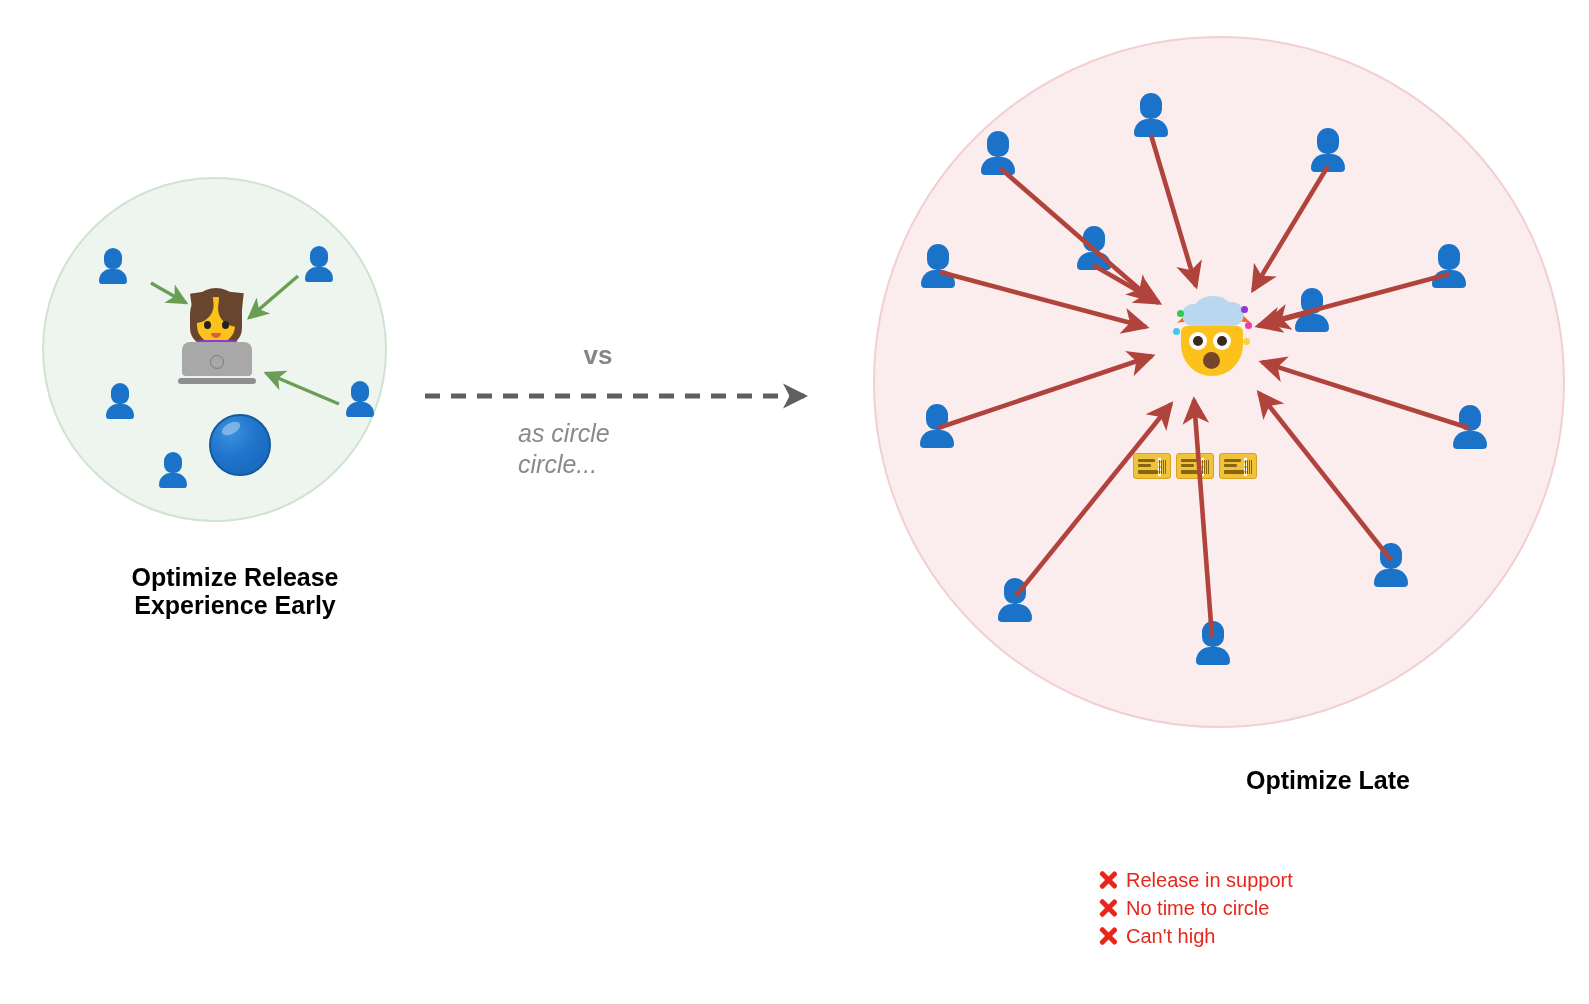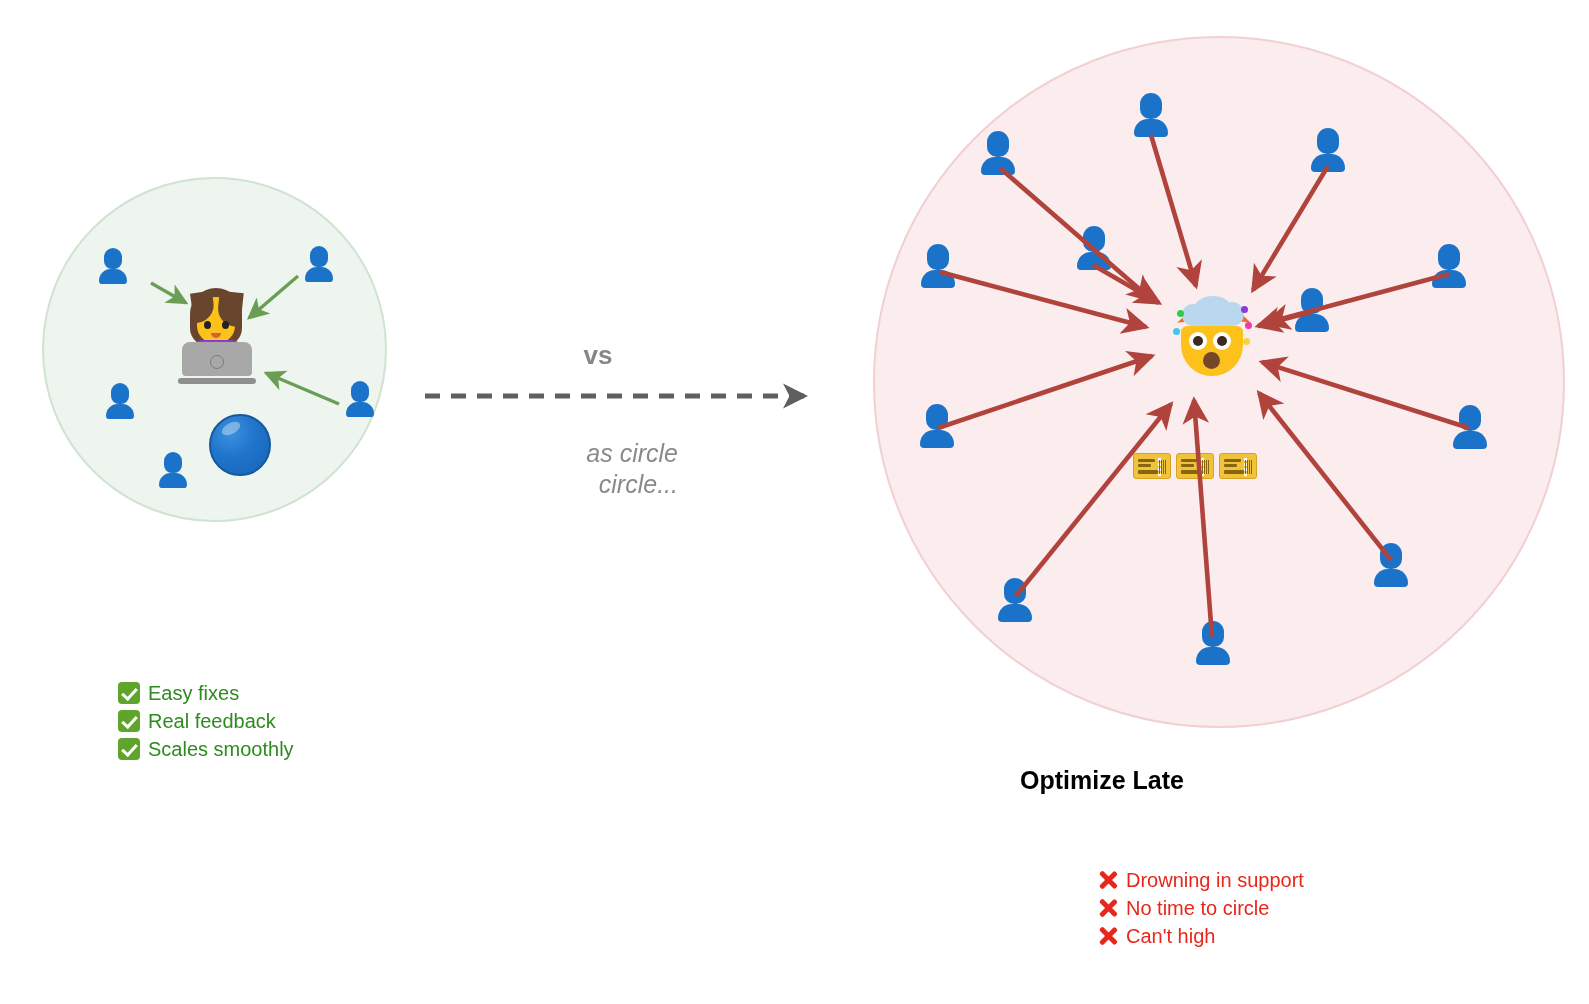--- a/index.html
+++ b/index.html
@@ -293,21 +293,21 @@
     position: absolute;
     left: 0; top: 0;
     width: 1589px;
     height: 1004px;
     pointer-events: none;
   }
 
   
   .label-block { position: absolute; }
   #left-label { left: 40px; top: 563px; width: 390px; text-align: center; }
-  #right-label { left: 1020px; top: 766px; width: 390px; text-align: left; }
+  #right-label { left: 1020px; top: 766px; width: 390px; text-align: right; }
 
   .title {
     font-size: 25px;
     font-weight: bold;
     color: #000;
     line-height: 1.12;
     margin: 0 0 10px 0;
   }
   .subtitle {
     font-size: 20px;
@@ -375,26 +375,25 @@
     text-align: center;
     font-size: 26px;
     font-weight: bold;
     color: #868686;
   }
   #grows-text {
     position: absolute;
     left: 518px;
     top: 418px;
     width: 160px;
-    text-align: right;
+    text-align: left;
     font-size: 25px;
     font-style: italic;
     color: #8a8a8a;
     line-height: 1.22;
-    margin-top: 20px;
   }
 </style>
 </head>
 <body>
 
 <div id="canvas">
 
   <div class="circle" id="small-circle"></div>
 
   <div class="person small" style="left:99px;  top:248px;">
@@ -563,51 +562,41 @@
       <line x1="1311" y1="312" x2="1258" y2="326"></line>
       <line x1="938" y1="428" x2="1152" y2="356"></line>
       <line x1="1469" y1="428" x2="1262" y2="362"></line>
       <line x1="1391" y1="560" x2="1259" y2="393"></line>
       <line x1="1016" y1="596" x2="1171" y2="404"></line>
       <line x1="1212" y1="637" x2="1194" y2="400"></line>
     </g>
   </svg>
 
   <div class="label-block" id="left-label">
-  </div>
-
-  <ul class="bullets good" id="left-bullets">
-    <li>
-      <span class="mark check"></span>
-      <span>Easy fixes</span>
-    </li>
-    <li>
-      <span class="mark check"></span>
-      <span>Real feedback</span>
-    </li>
-    <li>
-      <span class="mark check"></span>
-      <span>Scales smoothly</span>
-    </li>
-  </ul>
+    <div class="title">
+      <span>Optimize Release</span><br>
+      <span>Experience Early</span>
+    </div>
+  </div>
+
 
   <div id="vs-text">vs</div>
   <div id="grows-text">
     <span>as circle</span><br>
     <span>circle...</span>
   </div>
 
   <div class="label-block" id="right-label">
     <div class="title">Optimize Late</div>
   </div>
 
   <ul class="bullets bad" id="right-bullets">
     <li>
       <span class="mark cross"></span>
-      <span>Drowning in support</span>
+      <span>Release in support</span>
     </li>
     <li>
       <span class="mark cross"></span>
       <span>No time to circle</span>
     </li>
     <li>
       <span class="mark cross"></span>
       <span>Can't high</span>
     </li>
   </ul>

